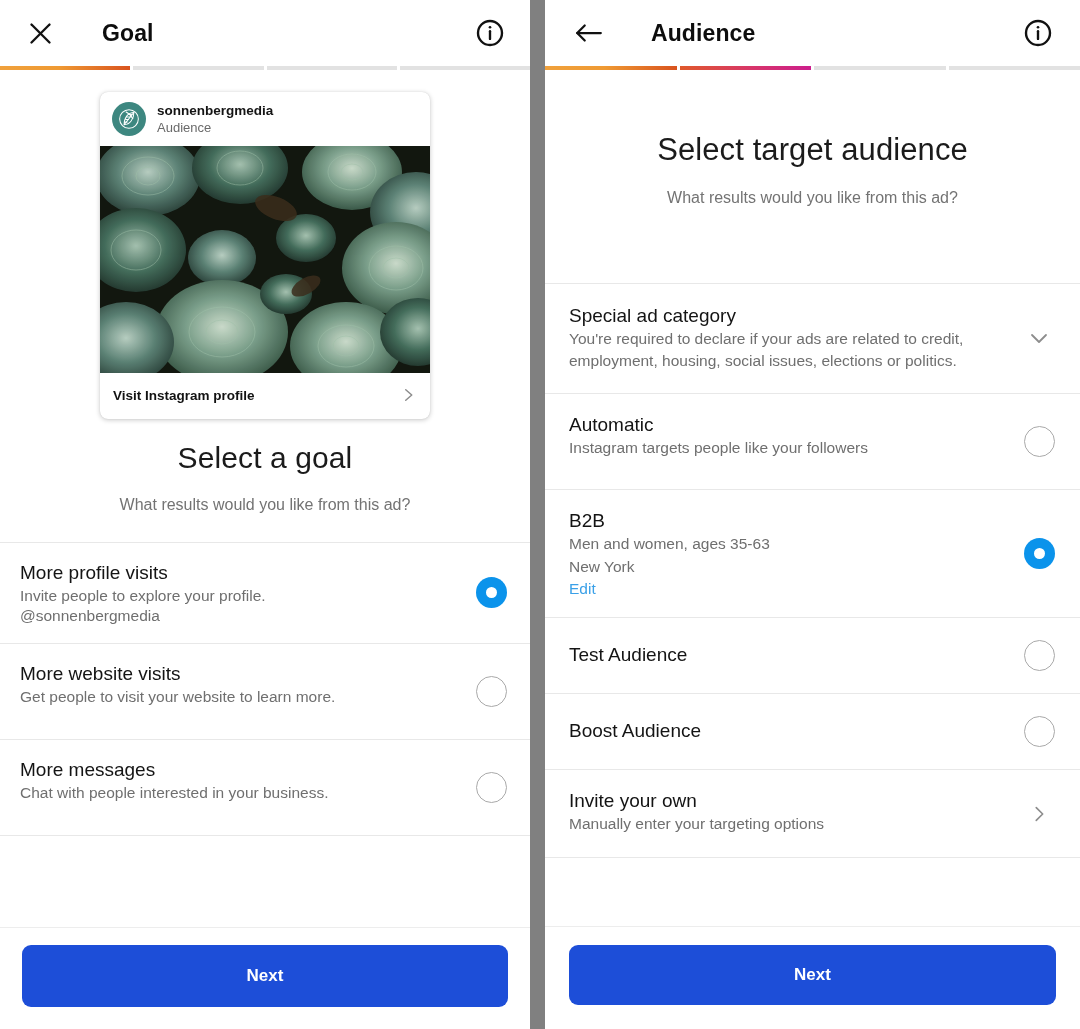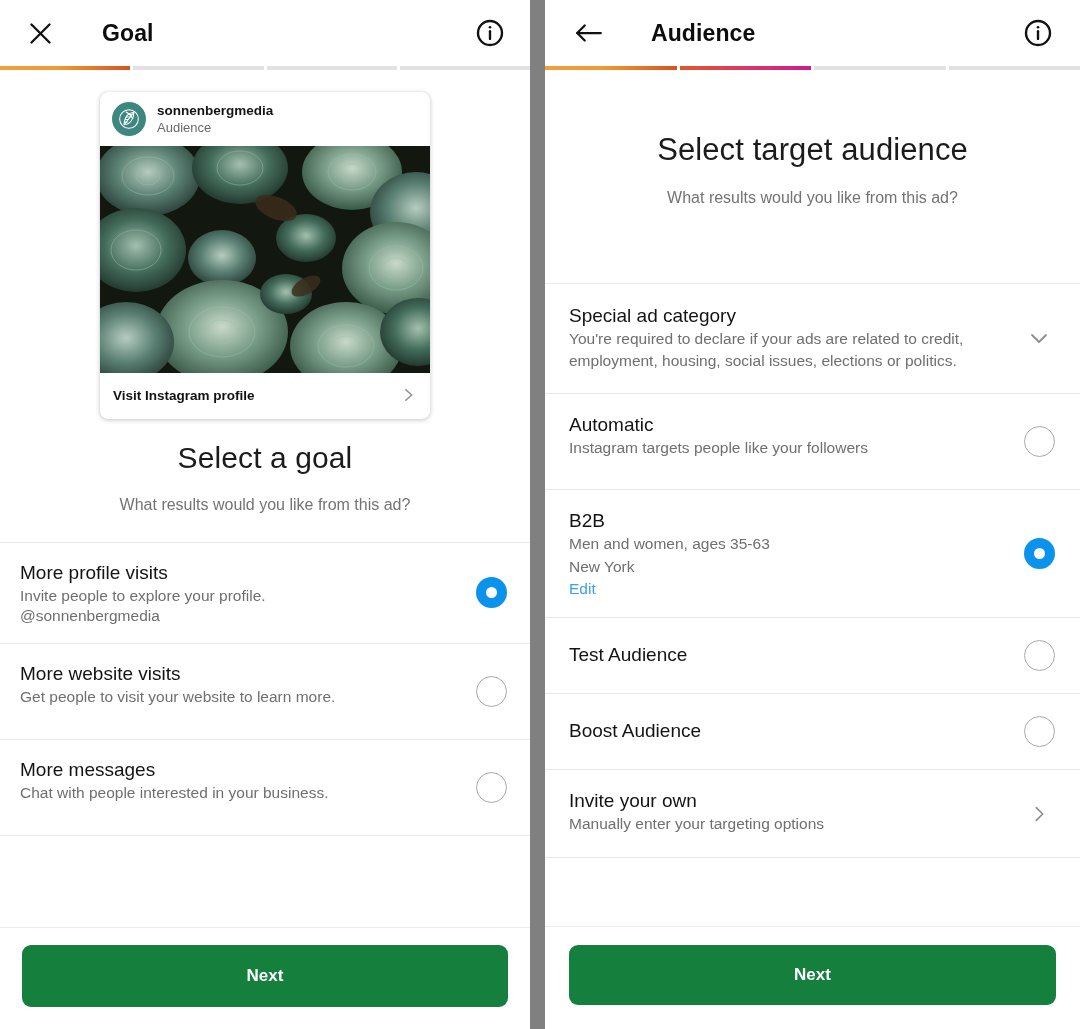--- a/index.html
+++ b/index.html
@@ -111,21 +111,21 @@
   .panel-right .row.r-b2b     { min-height: 112px; }
   .panel-right .row.r-simple  { min-height: 76px; align-items: center; }
   .panel-right .row.r-create  { min-height: 88px; }
 
   
   .footer { flex: 0 0 auto; background: #fff; border-top: 1px solid #ededed; }
   .panel-left  .footer { padding: 17px 22px 22px 22px; }
   .panel-right .footer { padding: 18px 24px 24px 24px; }
   .btn-next {
     width: 100%; height: 62px;
-    background: #15803d; color: #fff;
+    background: #1d4ed8; color: #fff;
     border: none; border-radius: 9px;
     font-size: 17px; font-weight: bold;
     font-family: "Liberation Sans", sans-serif;
     cursor: pointer;
     display: flex; align-items: center; justify-content: center;
   }
   .panel-right .btn-next { height: 60px; }
 </style>
 </head>
 <body>

